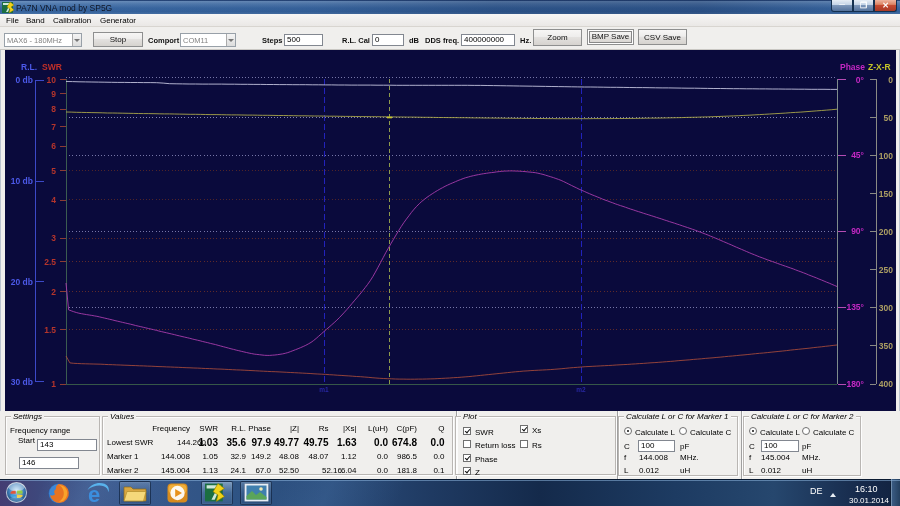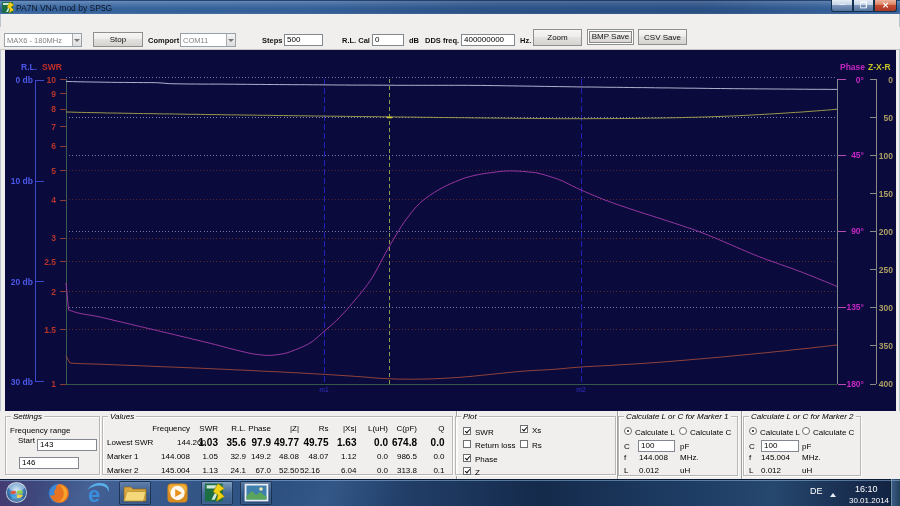--- a/index.html
+++ b/index.html
@@ -62,20 +62,26 @@
     <span class="ttxt">PA7N VNA mod by SP5G</span>
     <div class="capbtn" id="bmin">
         <div class="capglyph" style="line-height:9px;">─</div>
       </div>
     <div class="capbtn" id="bmax">
         <div class="capglyph">❐</div>
       </div>
     <div class="capbtn" id="bcls">
         <div class="capglyph">✕</div>
       </div>
+  </div>
+  <div id="menu">
+    <span style="left:6px">File</span>
+    <span style="left:26px">Band</span>
+    <span style="left:53px">Calibration</span>
+    <span style="left:100px">Generator</span>
   </div>
   <div id="tbar">
     <div class="combo" style="left:4px;width:78px;">
         <span class="ctext">MAX6 - 180MHz</span>
         <span class="carr"></span>
       </div>
     <div class="btn" style="left:93px;top:5px;width:50px;height:15px;line-height:14px;">Stop</div>
     <span class="lab" style="left:148px;top:9px;">Comport</span>
     <div class="combo" style="left:180px;width:56px;">
         <span class="ctext">COM11</span>
@@ -235,33 +241,33 @@
       <span class="t11b r" style="left:128px;top:20.5px;width:40px;">97.9</span>
       <span class="t11 r" style="left:128px;top:35px;width:40px;">149.2</span>
       <span class="t11 r" style="left:128px;top:48.5px;width:40px;">67.0</span>
       <span class="t11 r" style="left:156px;top:7px;width:40px;">|Z|</span>
       <span class="t11b r" style="left:156px;top:20.5px;width:40px;">49.77</span>
       <span class="t11 r" style="left:156px;top:35px;width:40px;">48.08</span>
       <span class="t11 r" style="left:156px;top:48.5px;width:40px;">52.50</span>
       <span class="t11 r" style="left:185.5px;top:7px;width:40px;">Rs</span>
       <span class="t11b r" style="left:185.5px;top:20.5px;width:40px;">49.75</span>
       <span class="t11 r" style="left:185.5px;top:35px;width:40px;">48.07</span>
-      <span class="t11 r" style="left:177px;top:48.5px;width:40px;">52.16</span>
+      <span class="t11 r" style="left:199px;top:48.5px;width:40px;">52.16</span>
       <span class="t11 r" style="left:213.5px;top:7px;width:40px;">|Xs|</span>
       <span class="t11b r" style="left:213.5px;top:20.5px;width:40px;">1.63</span>
       <span class="t11 r" style="left:213.5px;top:35px;width:40px;">1.12</span>
       <span class="t11 r" style="left:213.5px;top:48.5px;width:40px;">6.04</span>
       <span class="t11 r" style="left:245px;top:7px;width:40px;">L(uH)</span>
       <span class="t11b r" style="left:245px;top:20.5px;width:40px;">0.0</span>
       <span class="t11 r" style="left:245px;top:35px;width:40px;">0.0</span>
       <span class="t11 r" style="left:245px;top:48.5px;width:40px;">0.0</span>
       <span class="t11 r" style="left:274px;top:7px;width:40px;">C(pF)</span>
       <span class="t11b r" style="left:274px;top:20.5px;width:40px;">674.8</span>
       <span class="t11 r" style="left:274px;top:35px;width:40px;">986.5</span>
-      <span class="t11 r" style="left:274px;top:48.5px;width:40px;">313.8</span>
+      <span class="t11 r" style="left:274px;top:48.5px;width:40px;">181.8</span>
       <span class="t11 r" style="left:301.5px;top:7px;width:40px;">Q</span>
       <span class="t11b r" style="left:301.5px;top:20.5px;width:40px;">0.0</span>
       <span class="t11 r" style="left:301.5px;top:35px;width:40px;">0.0</span>
       <span class="t11 r" style="left:301.5px;top:48.5px;width:40px;">0.1</span>
     </div>
 
     <div class="gbox" style="left:455px;top:5px;width:161px;height:59px;">
       <span class="glab">Plot</span>
       <div class="cb" style="left:7px;top:10px;"></div>
         <span class="t11" style="left:19px;top:11px;">SWR</span>

